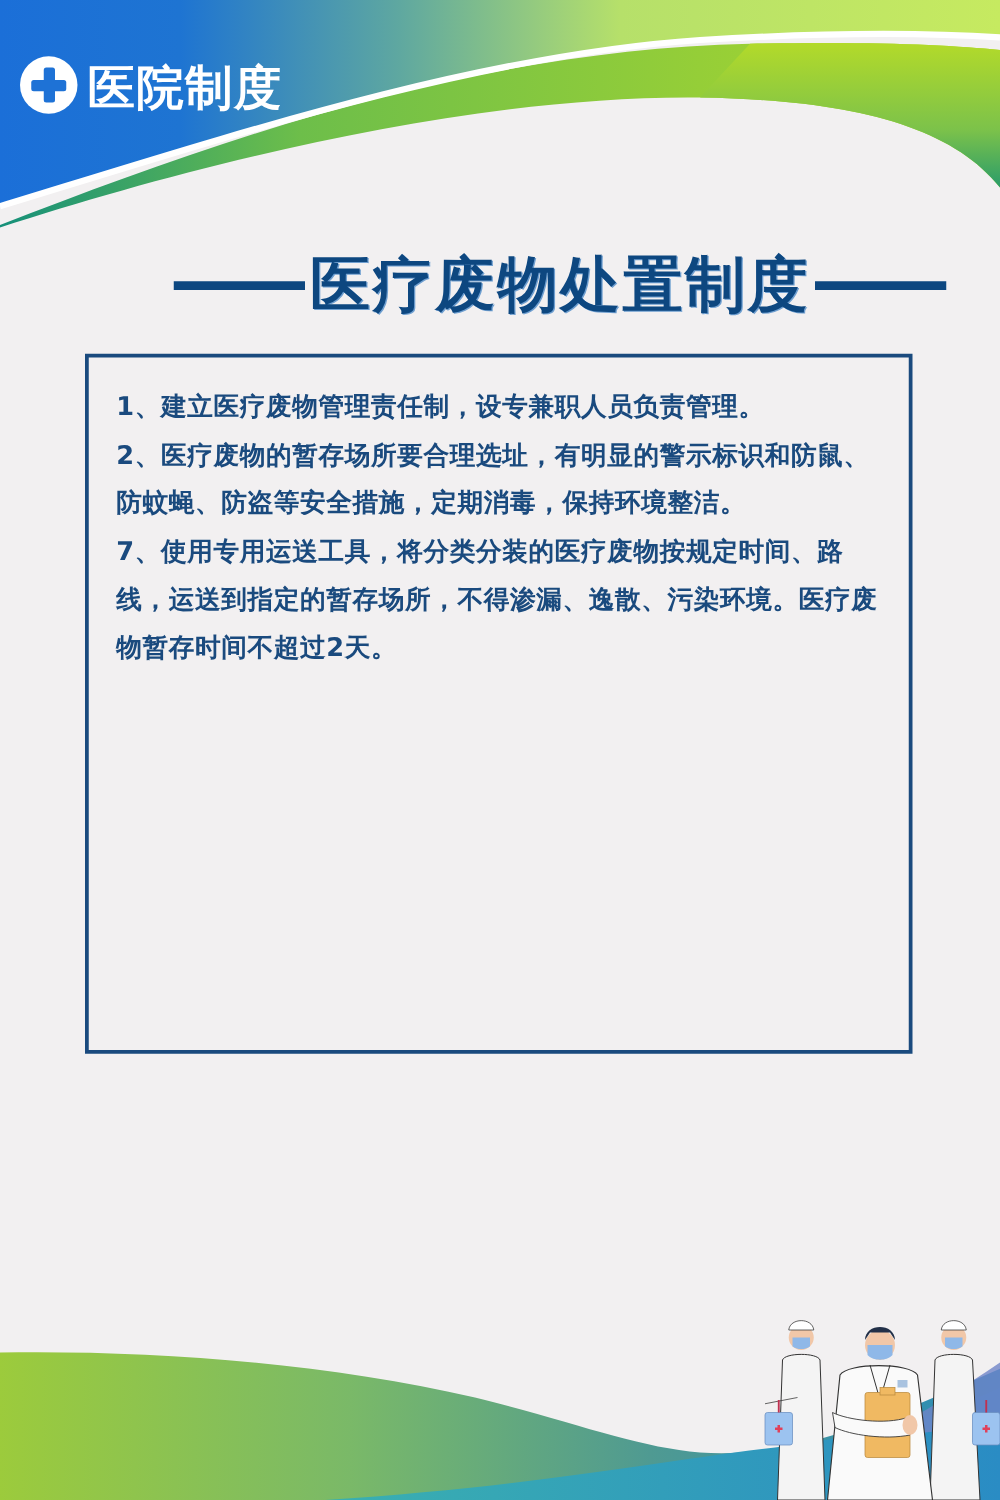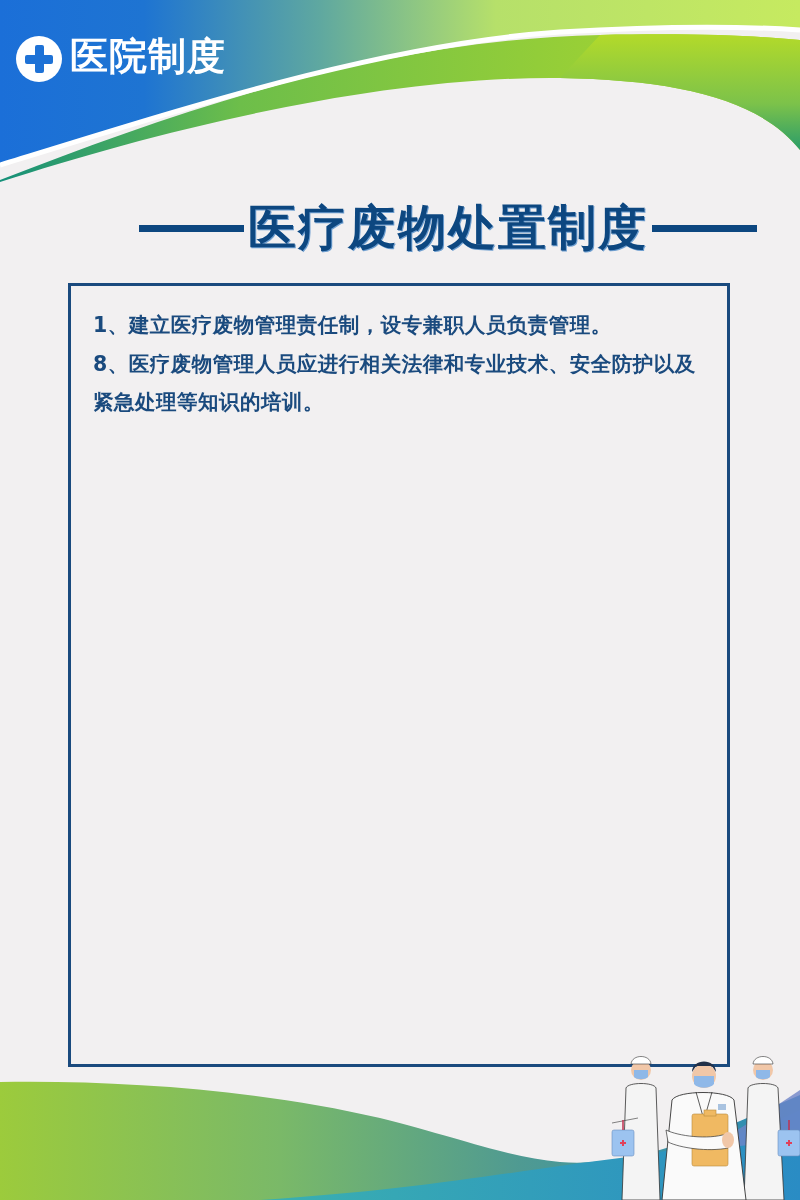--- a/index.html
+++ b/index.html
@@ -1,27 +1,27 @@
 <!DOCTYPE html>
 <html><head>
 <meta charset="utf-8">
 <style>
   html, body { margin:0; padding:0; }
   body { width:800px; height:1200px; position:relative; overflow:hidden; background:#f2f0f1; font-family:"DejaVu Sans", "Liberation Sans", sans-serif; }
   .layer { position:absolute; left:0; top:0; }
-  .header-brand { position:absolute; left:16px; top:31px; display:flex; align-items:flex-end; gap:8px; }
+  .header-brand { position:absolute; left:16px; top:45px; display:flex; align-items:flex-start; gap:8px; }
   .cross-icon { width:46px; height:46px; border-radius:50%; background:#fff; position:relative; }
   .cross-icon::before, .cross-icon::after { content:""; position:absolute; background:#1e72d6; border-radius:2px; }
   .cross-icon::before { left:19px; top:9px; width:9px; height:28px; }
   .cross-icon::after { left:9px; top:19px; width:28px; height:9px; }
   .brand-text { color:#fff; font-weight:bold; font-size:38px; letter-spacing:1px; }
   .title-row { position:absolute; left:0; top:196px; width:800px; display:flex; align-items:center; justify-content:center;margin-left:48px; }
   .title-line { width:105px; height:7px; background:#0d4780; }
   .title-text { color:#0d4780; font-weight:bold; font-size:48px; letter-spacing:2px; margin:0 4px; text-shadow:1px 1px 0 #6f9fd0; }
-  .rules-box { position:absolute; left:68px; top:283px; width:662px; height:784px; border:3px solid #1a4a7e; box-sizing:border-box; padding:20px 18px 0 22px; }
+  .rules-box { position:absolute; left:68px; top:283px; width:662px; height:560px; border:3px solid #1a4a7e; box-sizing:border-box; padding:20px 18px 0 22px; }
   .rule { color:#1a4a7e; font-weight:bold; font-size:20.5px; line-height:38.5px; margin:0; letter-spacing:0.5px; }
   .illustration { position:absolute; left:608px; top:1048px; }
 </style>
 </head>
 <body>
 
 <svg class="layer" width="800" height="200" viewBox="0 0 800 200">
   <defs>
     <linearGradient id="topGrad" x1="0" y1="0" x2="1" y2="0">
       <stop offset="0" stop-color="#1b6fd8"></stop>
@@ -75,21 +75,22 @@
       <stop offset="1" stop-color="#2a8cc4"></stop>
     </linearGradient>
   </defs>
   <path d="M0,42 C120,40 260,50 380,78 C460,98 510,118 560,122 C640,128 720,90 800,55 L800,160 L0,160 Z" fill="url(#botGrad)"></path>
   <path d="M260,160 C420,150 520,130 620,118 C700,108 760,90 800,70 L800,160 Z" fill="url(#tealGrad)"></path>
   <path d="M700,110 C740,90 770,70 800,50 L800,100 Z" fill="#6f84c8" opacity="0.8"></path>
 </svg>
 
 <div class="rules-box">
   <p class="rule">1、建立医疗废物管理责任制，设专兼职人员负责管理。</p>
-  <p class="rule">8、医疗废物管理人员应进行相关法律和专业技术、安全防护以及紧急处理等知识的培训。</p>
+  <p class="rule">2、医疗废物的暂存场所要合理选址，有明显的警示标识和防鼠、防蚊蝇、防盗等安全措施，定期消毒，保持环境整洁。</p>
+  <p class="rule">7、使用专用运送工具，将分类分装的医疗废物按规定时间、路线，运送到指定的暂存场所，不得渗漏、逸散、污染环境。医疗废物暂存时间不超过2天。</p>
 </div>
 
 <svg class="illustration" width="192" height="152" viewBox="0 0 192 152">
 
   <g>
     <path d="M18,40 C20,34 46,34 48,40 L52,152 L14,152 Z" fill="#f4f4f4" stroke="#333" stroke-width="0.8"></path>
     <circle cx="33" cy="22" r="10" fill="#f1c7a8"></circle>
     <path d="M23,16 C24,6 42,6 43,16 Z" fill="#fff" stroke="#333" stroke-width="0.6"></path>
     <path d="M26,22 h14 v7 c-3,3 -11,3 -14,0 Z" fill="#8fb8e8"></path>
     <path d="M4,75 L30,70" stroke="#333" stroke-width="0.6"></path>

